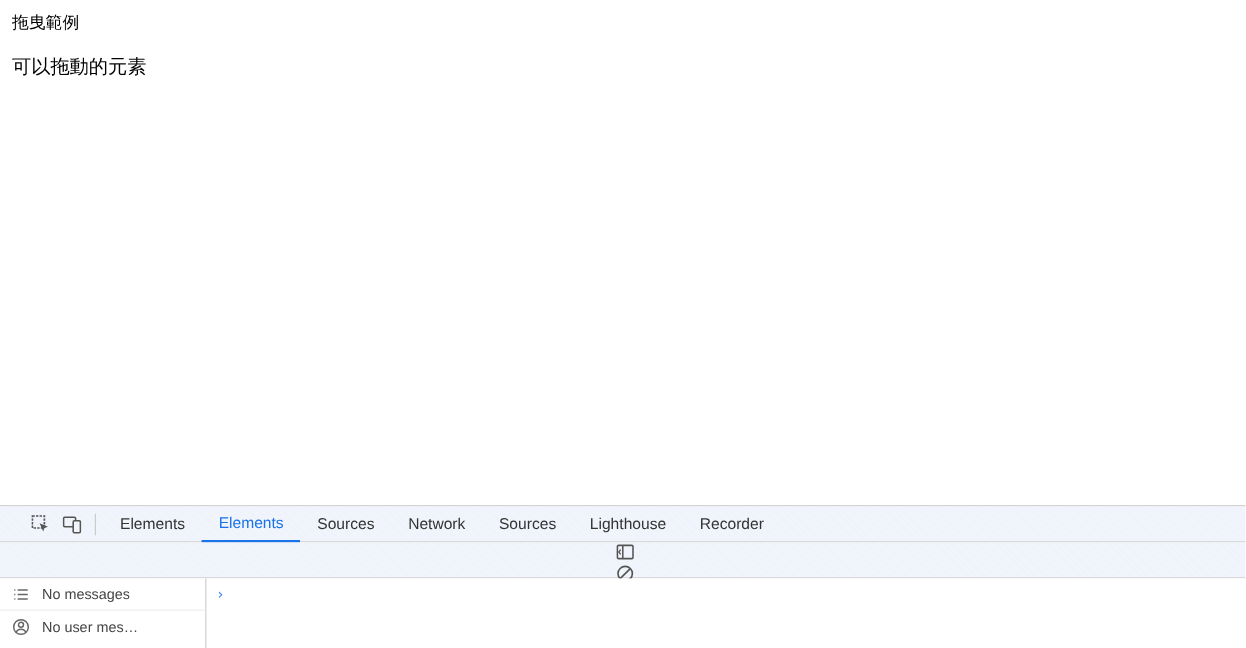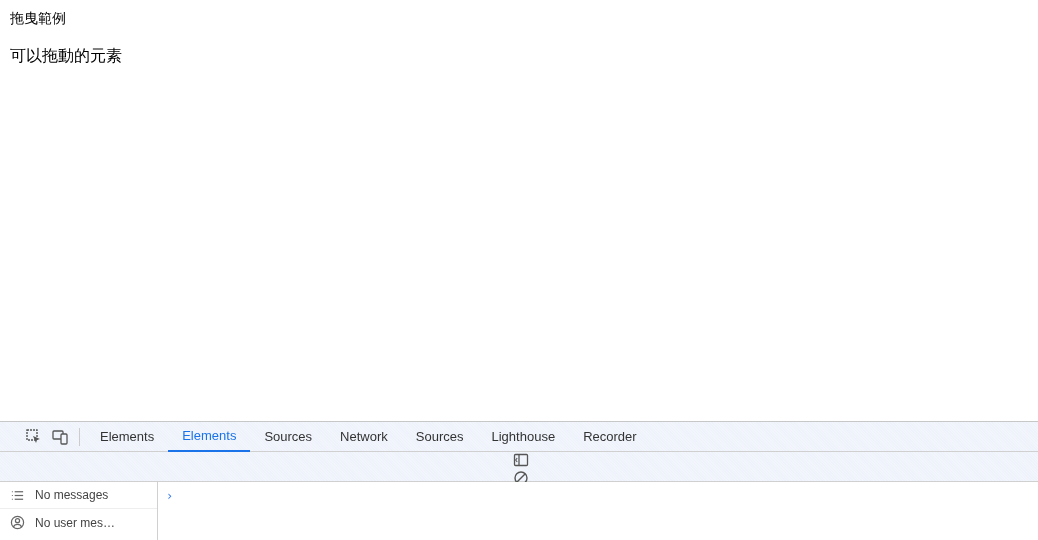--- a/index.html
+++ b/index.html
@@ -125,21 +125,21 @@
       height: 18px;
       background: #ccc;
       margin: 0 4px;
     }
     .console-body {
       flex: 1;
       display: flex;
       background: #fff;
     }
     .console-sidebar {
-      width: 158px;
+      width: 172px;
       border-right: 1px solid #d0d0d0;
       font-size: 12px;
       color: #444;
     }
     .sidebar-row {
       height: 27px;
       display: flex;
       align-items: center;
       padding: 0 10px;
       gap: 10px;

